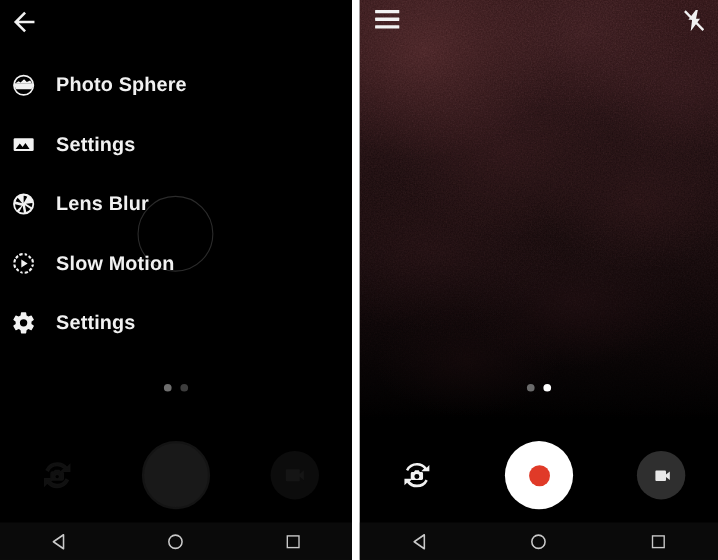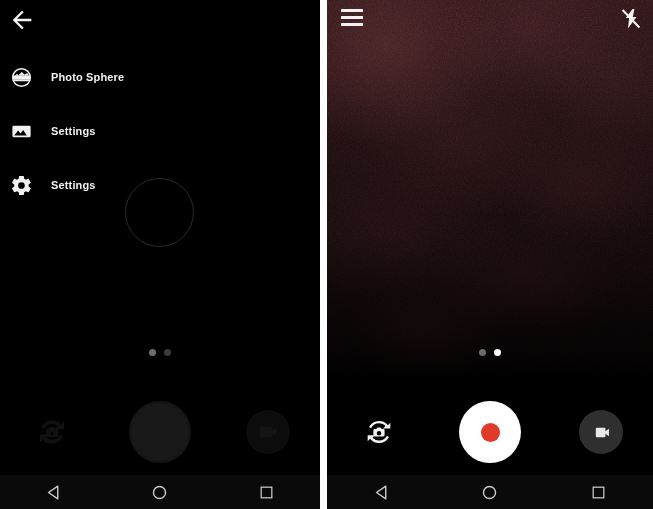--- a/index.html
+++ b/index.html
@@ -61,21 +61,21 @@
   }
   .menu-icon {
     width: 26px; height: 26px;
     margin-left: 8px;
     display: flex; align-items: center; justify-content: center;
     flex: 0 0 auto;
   }
   .menu-label {
     margin-left: 17px;
     color: #f1f1f1;
-    font-size: 11px;
+    font-size: 18px;
     font-weight: bold;
     letter-spacing: .15px;
     white-space: nowrap;
   }
 
   
   .ripple {
     position: absolute;
     left: 125px; top: 178px;
     width: 69px; height: 69px;
@@ -190,21 +190,51 @@
       <div class="menu-item">
         <span class="menu-icon">
           <svg width="23" height="23" viewBox="0 0 24 24">
             <rect x="2.5" y="6" width="19" height="12" rx="1.2" fill="#f2f2f2"></rect>
             <path d="M4.4 16.2l4-5.2 2.6 3.2 2.7-3.8 3.9 5.8z" fill="#000"></path>
           </svg>
         </span>
         <span class="menu-label">Settings</span>
       </div>
 
-
+      <div class="menu-item">
+        <span class="menu-icon">
+          <svg width="23" height="23" viewBox="0 0 24 24">
+            <path d="M12 2a10 10 0 100 20 10 10 0 000-20zm0 2.1c1.3 0 2.5.3 3.5.9l-3.5 6.1V4.1zM6.4 6.1l4.3 5.2L4.4 9.6a8 8 0 012-3.5zM3.9 12.3l6.2 1.3-4.5 4.2a7.9 7.9 0 01-1.7-5.5zm4 6.9l3.1-5.6 1.2 6.3a7.9 7.9 0 01-4.3-.7zm6.6.3l-1.2-6.3 5.2 3.5a8 8 0 01-4 2.8zm5-4.5l-5.3-3.4 6.1-.7a7.9 7.9 0 01-.8 4.1z" fill="#f2f2f2"></path>
+          </svg>
+        </span>
+        <span class="menu-label">Lens Blur</span>
+      </div>
+
+      <div class="menu-item">
+        <span class="menu-icon">
+          <svg width="23" height="23" viewBox="0 0 24 24">
+            <g fill="#f2f2f2">
+              <path d="M11 2.1v2.05a8 8 0 00-2.55.69l-1.03-1.78A9.9 9.9 0 0111 2.1z"></path>
+              <path d="M6.2 4.1l1.03 1.78A8.05 8.05 0 005.4 7.72L3.96 6.28A10 10 0 016.2 4.1z"></path>
+              <path d="M3.15 7.45l1.78 1.03A8 8 0 004.24 11H2.19a9.9 9.9 0 01.96-3.55z"></path>
+              <path d="M2.19 13h2.05a8 8 0 00.69 2.55l-1.78 1.03A9.9 9.9 0 012.19 13z"></path>
+              <path d="M4.55 17.72l1.44-1.44a8.05 8.05 0 001.84 1.83l-1.03 1.78a10 10 0 01-2.25-2.17z"></path>
+              <path d="M8.45 20.85l1.03-1.78A8 8 0 0011 19.76v2.05a9.9 9.9 0 01-2.55-.96z"></path>
+              <path d="M13 21.81v-2.05a8 8 0 002.55-.69l1.03 1.78a9.9 9.9 0 01-3.58.96z"></path>
+              <path d="M17.8 19.81l-1.03-1.78a8.05 8.05 0 001.83-1.84l1.78 1.03a10 10 0 01-2.58 2.59z"></path>
+              <path d="M20.85 15.55l-1.78-1.03A8 8 0 0019.76 13h2.05a9.9 9.9 0 01-.96 2.55z"></path>
+              <path d="M21.81 11h-2.05a8 8 0 00-.69-2.55l1.78-1.03A9.9 9.9 0 0121.81 11z"></path>
+              <path d="M19.45 6.28l-1.44 1.44a8.05 8.05 0 00-1.84-1.83l1.03-1.78a10 10 0 012.25 2.17z"></path>
+              <path d="M15.55 3.15l-1.03 1.78A8 8 0 0013 4.24V2.19a9.9 9.9 0 012.55.96z"></path>
+              <path d="M9.8 8.2l6 3.8-6 3.8z"></path>
+            </g>
+          </svg>
+        </span>
+        <span class="menu-label">Slow Motion</span>
+      </div>
 
       <div class="menu-item">
         <span class="menu-icon">
           <svg width="23" height="23" viewBox="0 0 24 24">
             <path d="M19.4 13c.04-.33.06-.66.06-1s-.02-.67-.07-1l2.11-1.63a.5.5 0 00.12-.64l-2-3.46a.5.5 0 00-.61-.22l-2.49 1a7.3 7.3 0 00-1.73-1l-.38-2.65A.49.49 0 0013.93 2h-4a.49.49 0 00-.48.42l-.38 2.65c-.63.26-1.2.6-1.73 1l-2.49-1a.5.5 0 00-.61.22l-2 3.46a.5.5 0 00.12.64L4.47 11c-.05.33-.07.66-.07 1s.02.67.07 1l-2.11 1.63a.5.5 0 00-.12.64l2 3.46c.12.22.39.3.61.22l2.49-1c.52.4 1.1.74 1.73 1l.38 2.65c.04.24.24.42.48.42h4c.24 0 .44-.18.48-.42l.38-2.65c.63-.26 1.2-.6 1.73-1l2.49 1c.22.08.49 0 .61-.22l2-3.46a.5.5 0 00-.12-.64L19.4 13zM11.93 15.5A3.5 3.5 0 1115.43 12a3.5 3.5 0 01-3.5 3.5z" fill="#f2f2f2"></path>
           </svg>
         </span>
         <span class="menu-label">Settings</span>
       </div>
 

